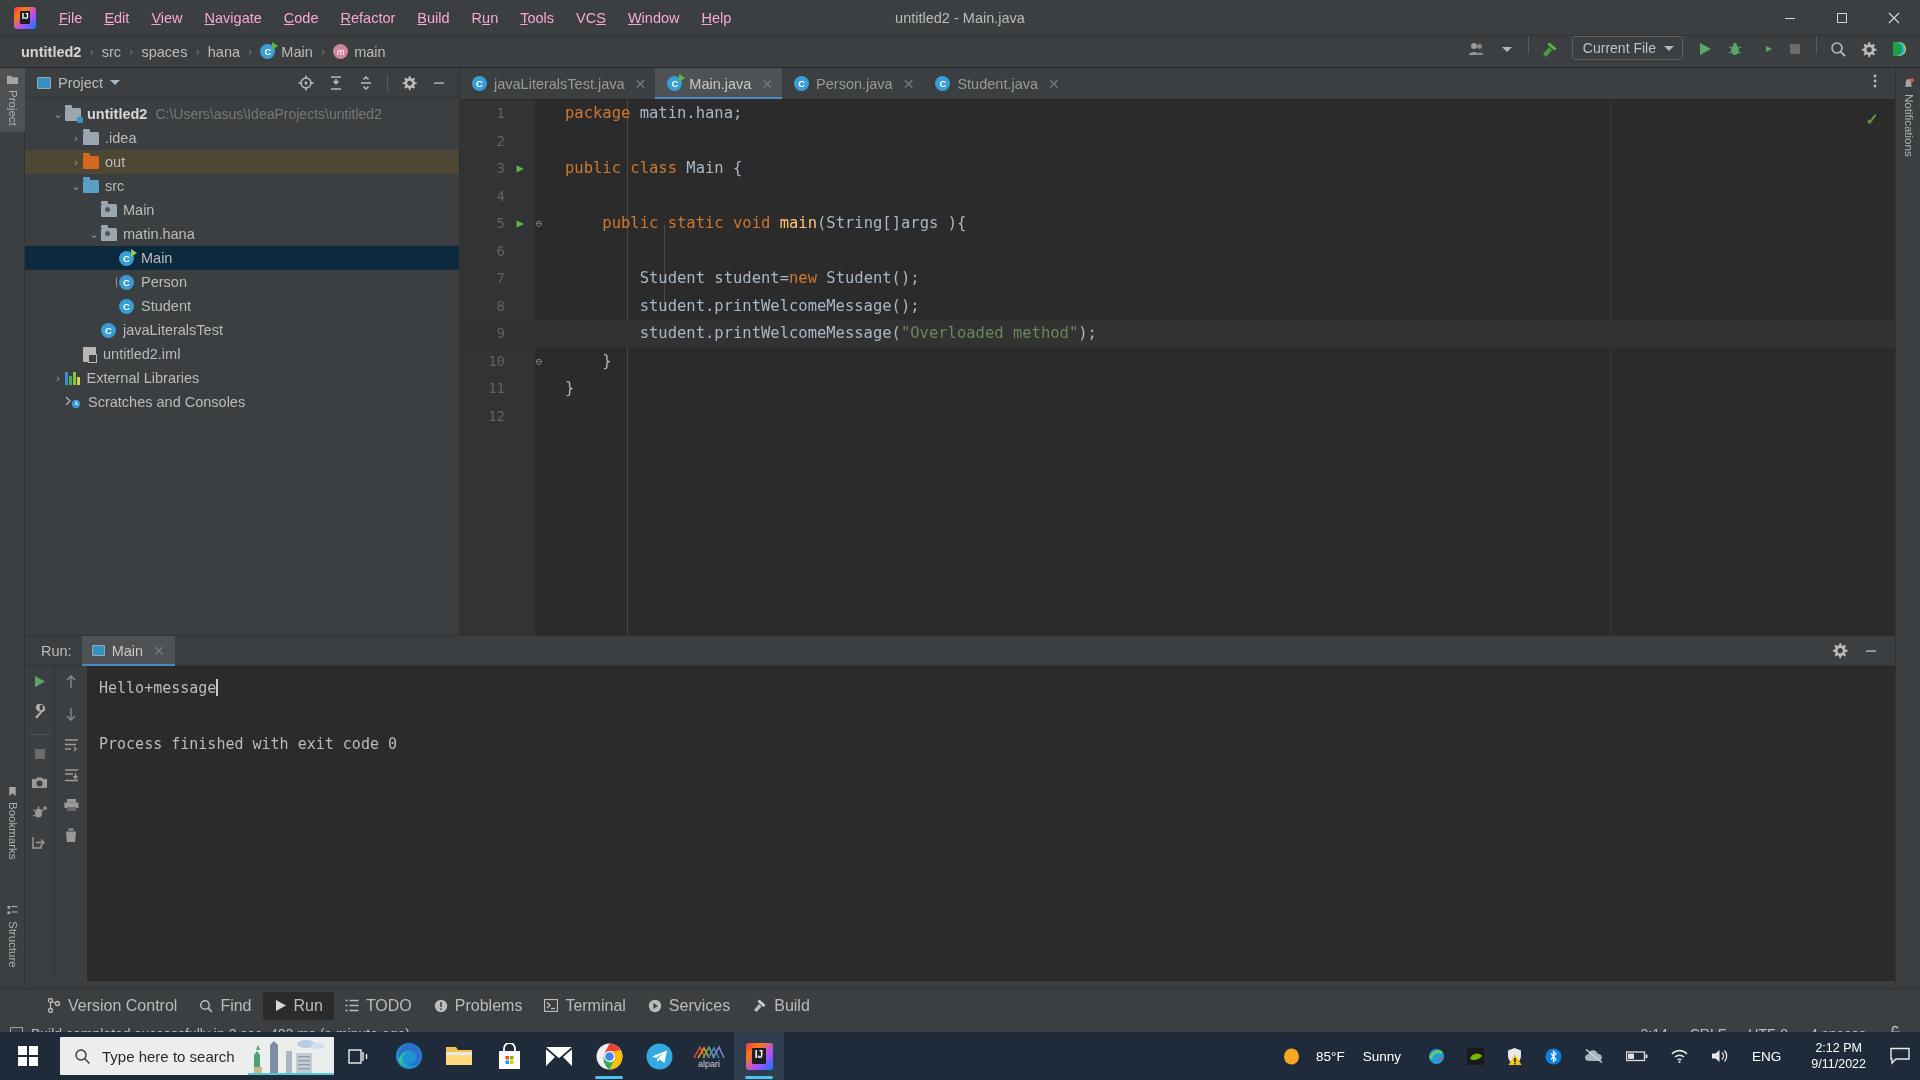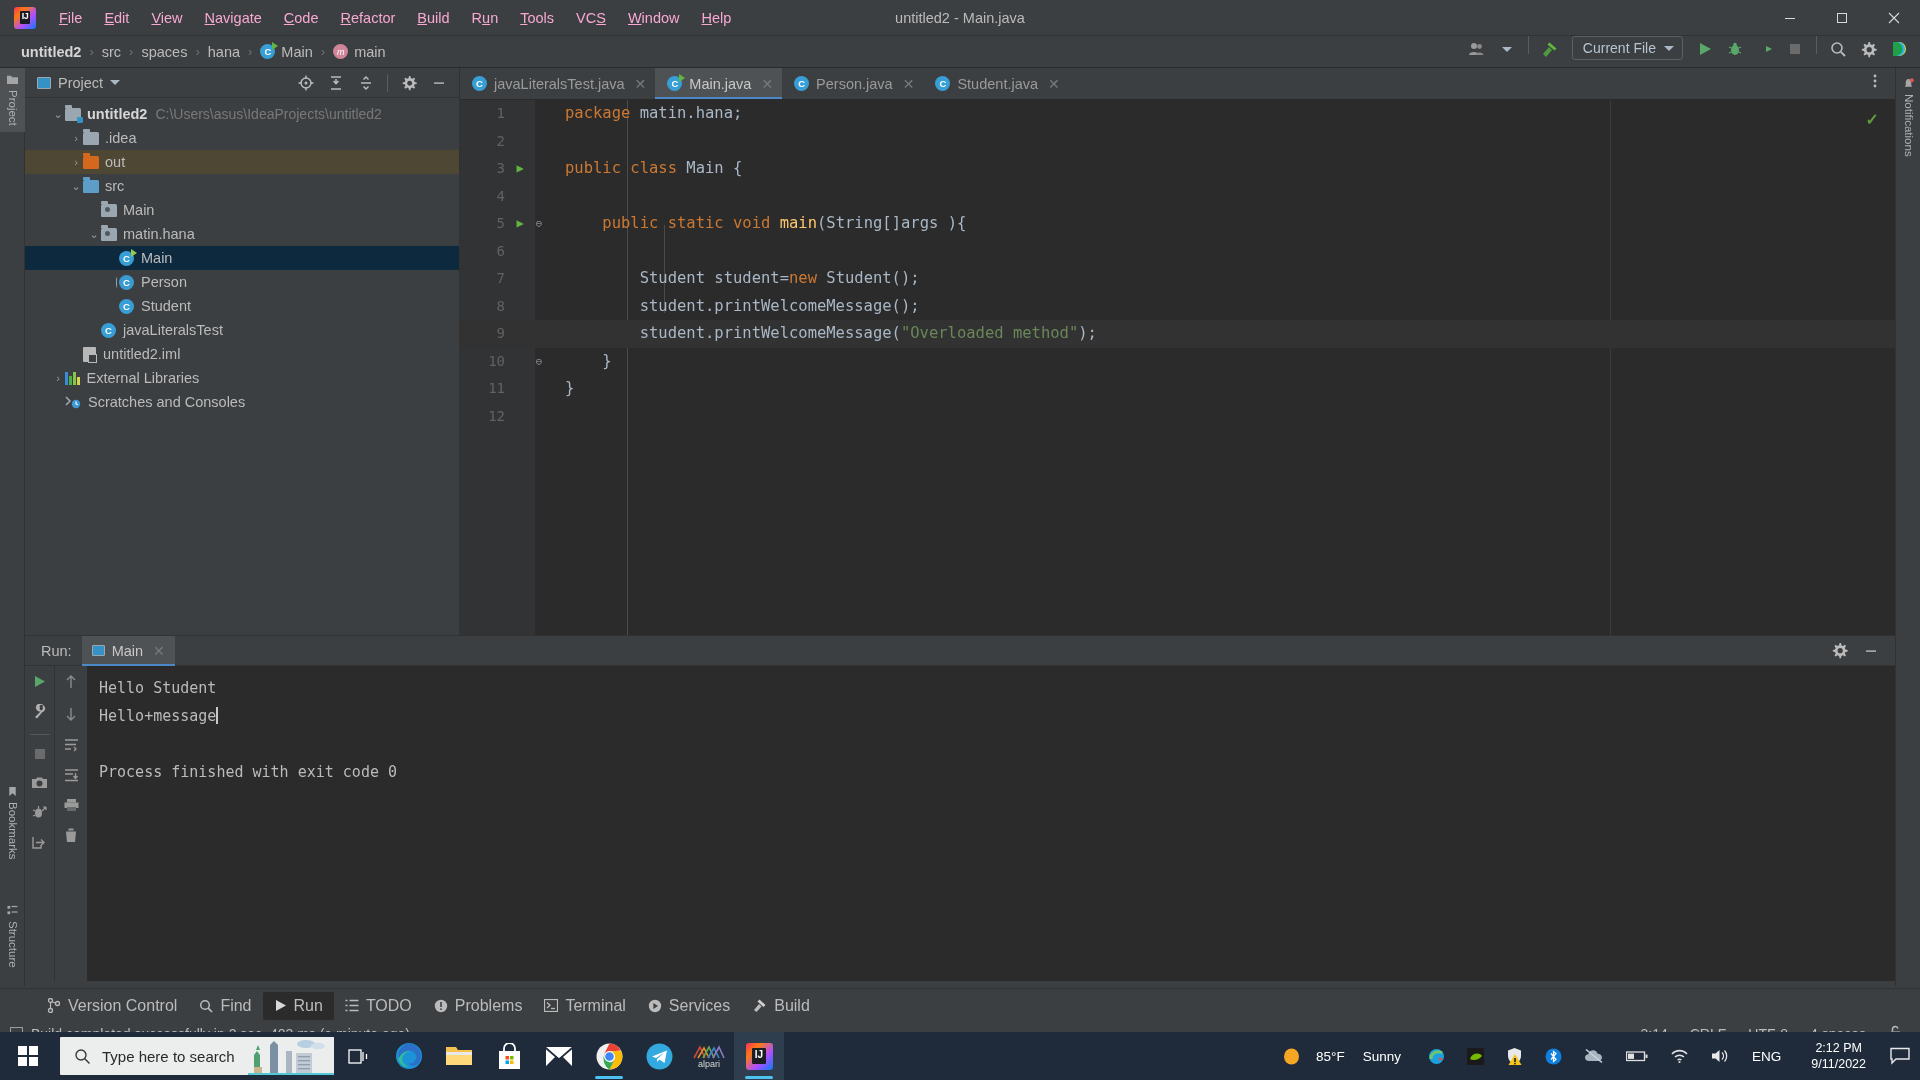--- a/index.html
+++ b/index.html
@@ -839,21 +839,20 @@
               <rect x="0.5" y="4.5" width="14" height="5.5" fill="#9a9a9a"></rect>
               <rect x="3" y="9" width="9" height="4" fill="#6a6a6a"></rect>
             </svg></div>
         <div><svg width="14" height="15" viewBox="0 0 14 15">
               <path d="M2,3.5 L12,3.5 L11,14 L3,14 Z" fill="#9a9a9a"></path>
               <rect x="4.5" y="0.5" width="5" height="2" fill="#9a9a9a"></rect>
             </svg></div>
       </div>
 
       <div class="console">
-        <div>Hello Student</div>
         <div><span>Hello+message</span><span class="caret-blink"></span></div>
         <div>&nbsp;</div>
         <div>Process finished with exit code 0</div>
       </div>
     </div>
   </div>
 
   <div class="bottombar">
     <div class="bt-item">
       <svg width="14" height="15" viewBox="0 0 14 15">

